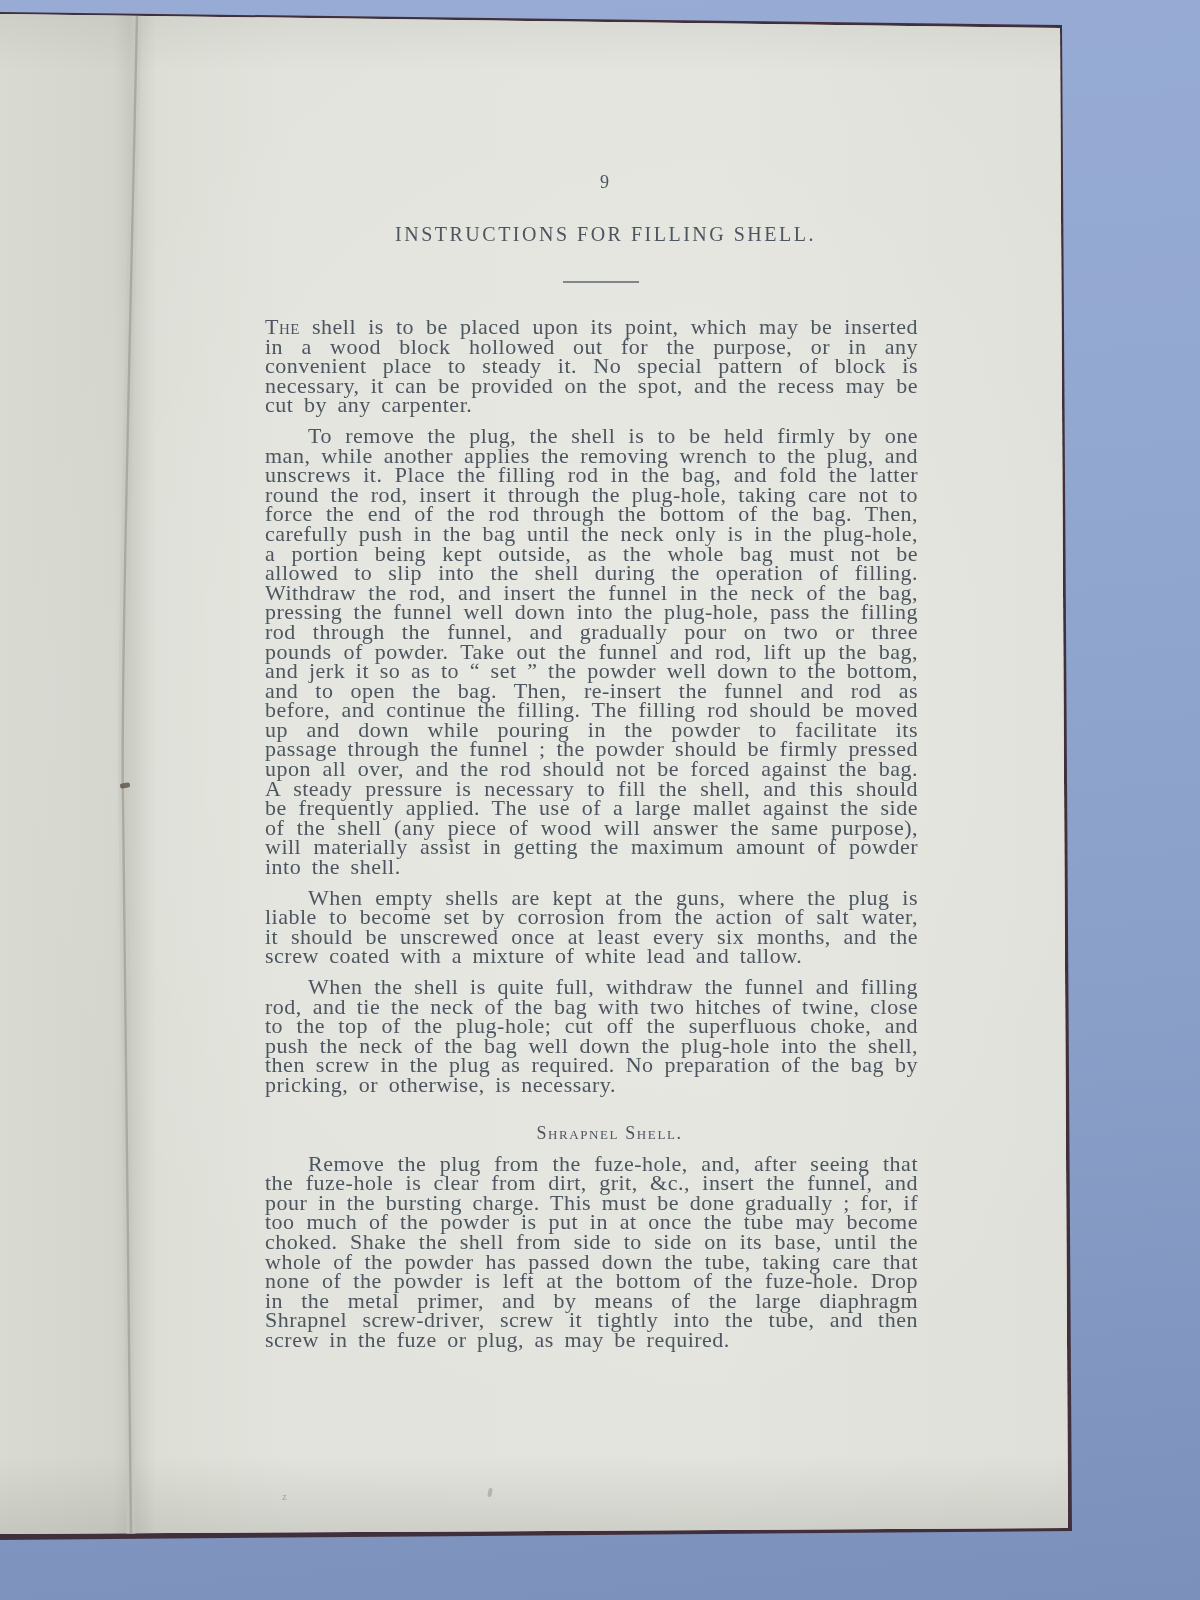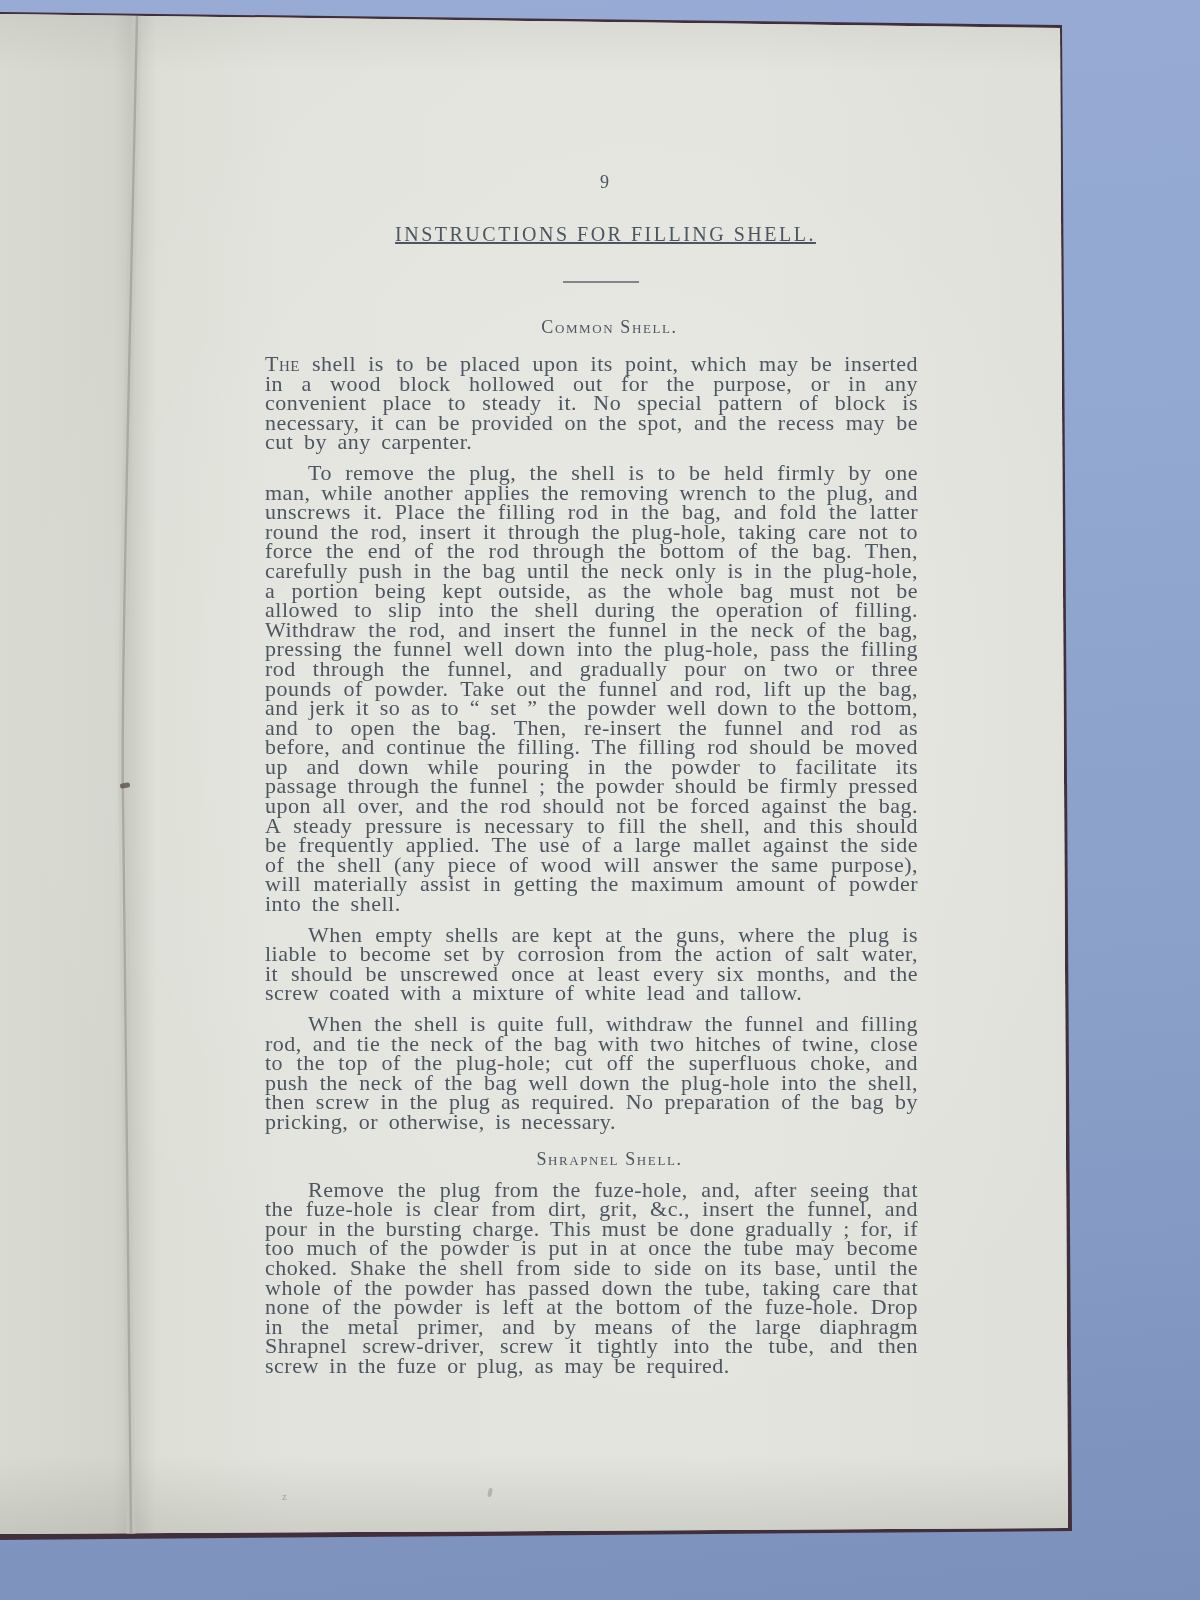--- a/index.html
+++ b/index.html
@@ -21,28 +21,28 @@
       background:linear-gradient(180deg,rgba(120,125,115,0.14),rgba(120,125,115,0) 80%);}
   .sheet-shade-bottom{position:absolute;left:0;top:1440px;width:100%;height:100px;
       background:linear-gradient(0deg,rgba(100,105,95,0.18),rgba(100,105,95,0) 85%);}
   .seam-svg{position:absolute;left:0;top:0;}
   
   .ink{color:#4d5660;}
   .page-number{position:absolute;left:0;top:172px;width:1210px;text-align:center;
       font-size:18px;letter-spacing:1px;}
   .doc-title{position:absolute;left:265px;top:223px;width:653px;text-align:center;
       font-size:20px;font-weight:normal;letter-spacing:2.5px;margin:0;
-      transform:translateX(14px);white-space:nowrap;text-decoration:underline;}
+      transform:translateX(14px);white-space:nowrap;}
   .rule{position:absolute;left:563px;top:281px;width:76px;height:2px;
       background:#5d666f;opacity:0.75;border:none;margin:0;}
   .column{position:absolute;left:265px;top:317px;width:653px;}
   .sec-heading{font-size:18px;font-weight:normal;font-variant:small-caps;
       letter-spacing:1.6px;text-align:center;margin:0 0 17px 0;line-height:20px;
       transform:translateX(18px);}
-  .sec-heading.second{margin-top:17px;margin-bottom:11px;}
+  .sec-heading.second{margin-top:28px;margin-bottom:11px;}
   .column p{margin:0 0 11px 0;font-size:22px;line-height:19.6px;
       text-align:justify;word-spacing:4.5px;letter-spacing:0.5px;}
   .column p.indent{text-indent:43px;}
   .column p:last-child{margin-bottom:13px;}
   .lead{font-variant:small-caps;}
   
   .stitch{position:absolute;left:120px;top:783px;width:10px;height:5px;
       background:#5b5349;border-radius:2px;opacity:0.8;transform:rotate(-8deg);}
   .speck1{position:absolute;left:282px;top:1493px;width:8px;height:7px;opacity:0.55;
       color:#6f7570;font-size:11px;line-height:7px;}
@@ -71,21 +71,20 @@
   <div class="speck2"></div>
 
   <div class="page-number ink">9</div>
 
   <h1 class="doc-title ink">INSTRUCTIONS FOR FILLING SHELL.</h1>
 
   <hr class="rule">
 
   <div class="column ink">
 
-    <h2 class="sec-heading">Common Shell.</h2>
 
     <p><span class="lead">The</span> <span>shell is to be placed upon its point, which may be inserted in a wood block hollowed out for the purpose, or in any convenient place to steady it.  No special pattern of block is necessary, it can be provided on the spot, and the recess may be cut by any carpenter.</span></p>
 
     <p class="indent">To remove the plug, the shell is to be held firmly by one man, while another applies the removing wrench to the plug, and unscrews it.  Place the filling rod in the bag, and fold the latter round the rod, insert it through the plug-hole, taking care not to force the end of the rod through the bottom of the bag.  Then, carefully push in the bag until the neck only is in the plug-hole, a portion being kept outside, as the whole bag must not be allowed to slip into the shell during the operation of filling.  Withdraw the rod, and insert the funnel in the neck of the bag, pressing the funnel well down into the plug-hole, pass the filling rod through the funnel, and gradually pour on two or three pounds of powder.  Take out the funnel and rod, lift up the bag, and jerk it so as to “ set ” the powder well down to the bottom, and to open the bag.  Then, re-insert the funnel and rod as before, and continue the filling. The filling rod should be moved up and down while pouring in the powder to facilitate its passage through the funnel ; the powder should be firmly pressed upon all over, and the rod should not be forced against the bag.  A steady pressure is necessary to fill the shell, and this should be frequently applied. The use of a large mallet against the side of the shell (any piece of wood will answer the same purpose), will materially assist in getting the maximum amount of powder into the shell.</p>
 
     <p class="indent">When empty shells are kept at the guns, where the plug is liable to become set by corrosion from the action of salt water, it should be unscrewed once at least every six months, and the screw coated with a mixture of white lead and tallow.</p>
 
     <p class="indent">When the shell is quite full, withdraw the funnel and filling rod, and tie the neck of the bag with two hitches of twine, close to the top of the plug-hole; cut off the superfluous choke, and push the neck of the bag well down the plug-hole into the shell, then screw in the plug as required.   No preparation of the bag by pricking, or otherwise, is necessary.</p>
 
 

